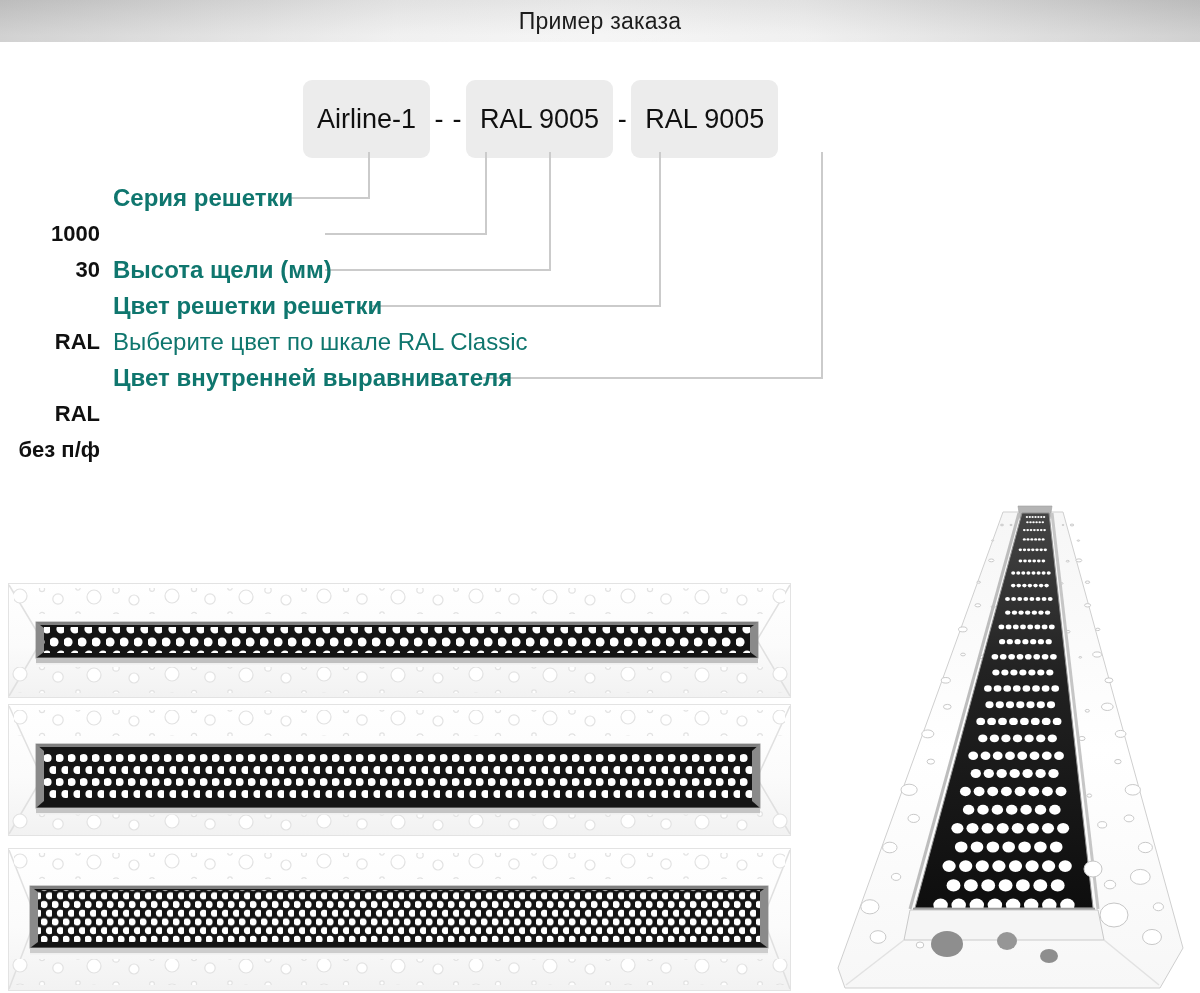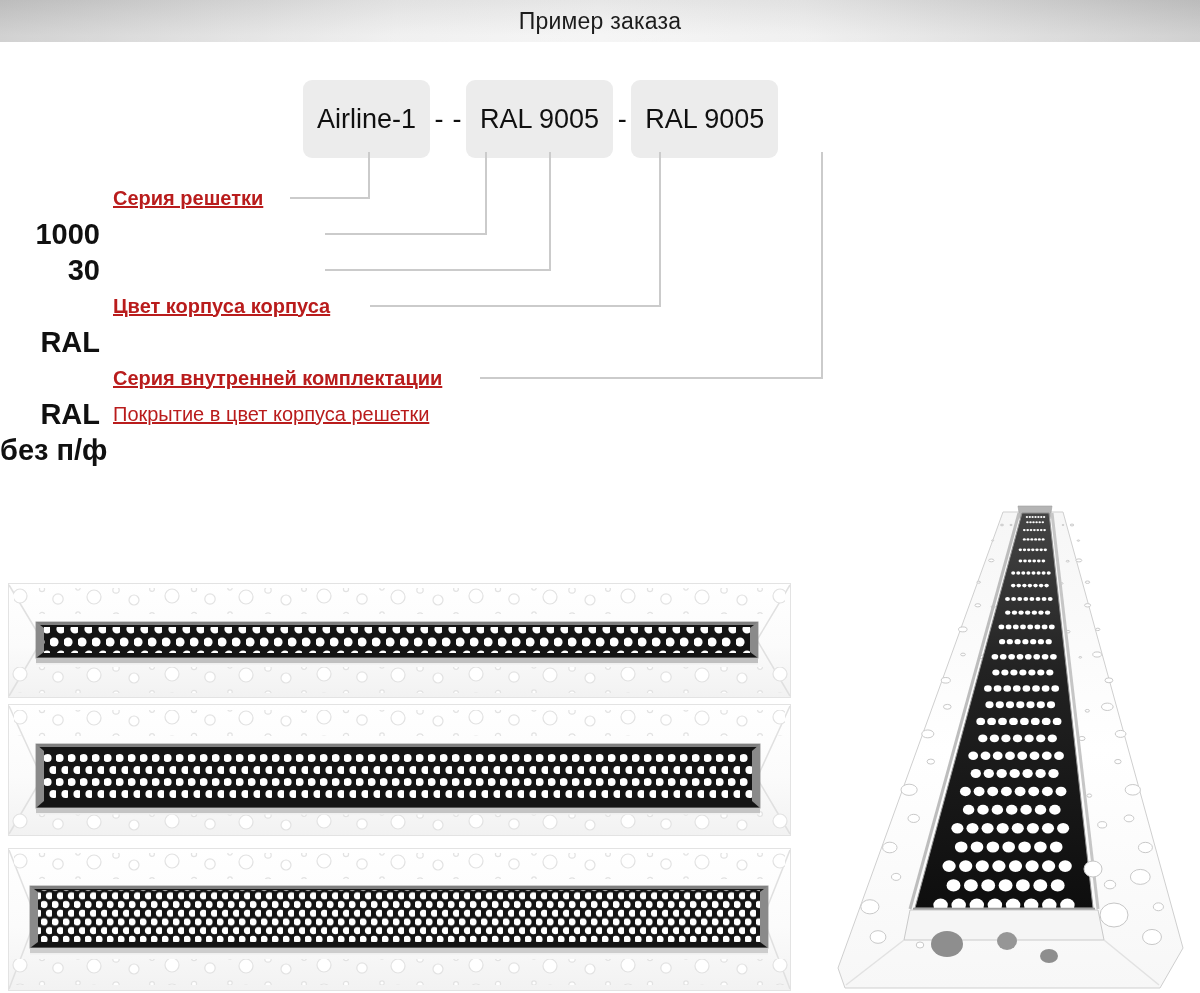--- a/index.html
+++ b/index.html
@@ -17,22 +17,22 @@
   .code-row{position:absolute;top:96px;left:303px;height:46px;display:flex;align-items:center;}
   .code-box{background:#ececec;border-radius:9px;height:46px;line-height:46px;
     padding:16px 14px;font-size:27px;color:#101010;white-space:nowrap;}
   .code-sep{min-width:18px;text-align:center;font-size:27px;color:#101010;}
 
   .connectors{position:absolute;top:0;left:0;pointer-events:none;}
 
   .legend{position:absolute;top:180px;left:0;}
   .legend-row{display:flex;align-items:center;height:36px;}
   .legend-prefix{flex:0 0 100px;width:100px;text-align:right;
-    font-weight:700;font-size:29px;color:#101010;white-space:nowrap;}
-  .legend-label{margin-left:13px;font-size:20px;color:#b91c1c;white-space:nowrap;text-decoration:underline;}
+    font-weight:700;font-size:22px;color:#101010;white-space:nowrap;}
+  .legend-label{margin-left:13px;font-size:24px;color:#0f766e;white-space:nowrap;}
   .legend-row.bold .legend-label{font-weight:700;}
 
   svg.product{position:absolute;}
 </style>
 </head>
 <body>
 
 <div class="page">
 
   <div class="header">
@@ -61,35 +61,36 @@
   <div class="legend">
     <div class="legend-row bold">
       <span class="legend-prefix"></span>
       <span class="legend-label">Серия решетки</span>
     </div>
     <div class="legend-row bold">
       <span class="legend-prefix">1000</span>
     </div>
     <div class="legend-row bold">
       <span class="legend-prefix">30</span>
+      <span class="legend-label">Высота щели (мм)</span>
     </div>
     <div class="legend-row bold">
       <span class="legend-prefix"></span>
-      <span class="legend-label">Цвет корпуса корпуса</span>
+      <span class="legend-label">Цвет решетки решетки</span>
     </div>
     <div class="legend-row">
       <span class="legend-prefix">RAL</span>
+      <span class="legend-label">Выберите цвет по шкале RAL Classic</span>
     </div>
     <div class="legend-row bold">
       <span class="legend-prefix"></span>
-      <span class="legend-label">Серия внутренней комплектации</span>
+      <span class="legend-label">Цвет внутренней выравнивателя</span>
     </div>
     <div class="legend-row">
       <span class="legend-prefix">RAL</span>
-      <span class="legend-label">Покрытие в цвет корпуса решетки</span>
     </div>
     <div class="legend-row">
       <span class="legend-prefix">без п/ф</span>
     </div>
   </div>
 
   <svg class="product" style="left:8px;top:583px" width="783" height="115" viewBox="0 0 783 115">
     <defs>
       <linearGradient id="fg1" x1="0" y1="0" x2="0" y2="1">
         <stop offset="0" stop-color="#ffffff"></stop>

